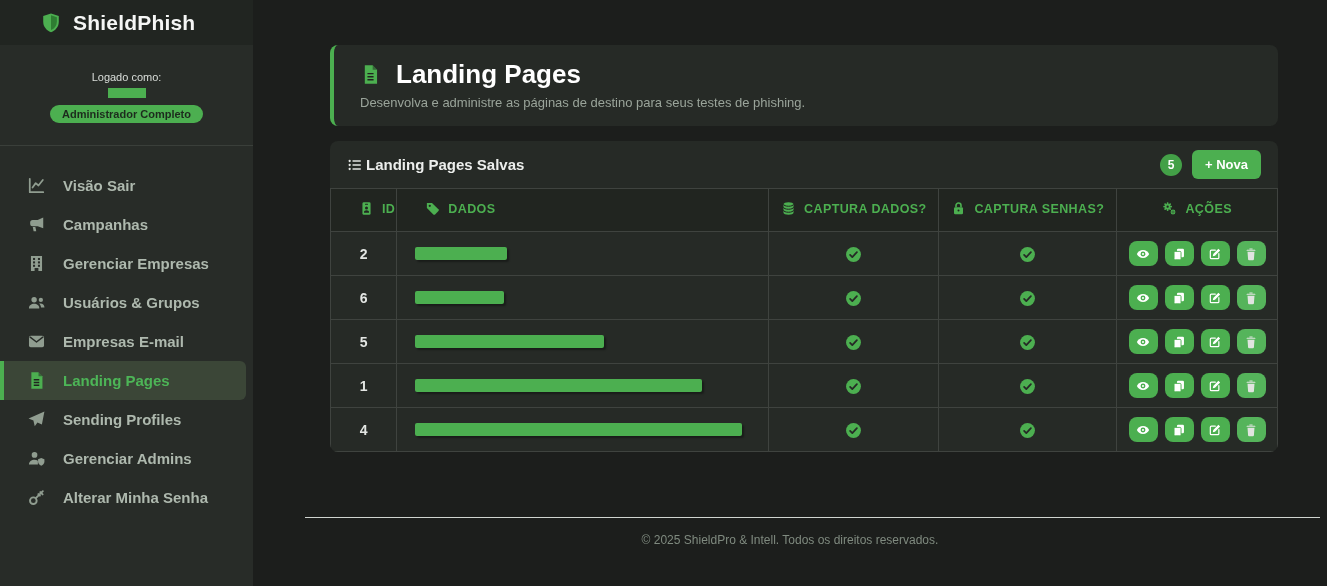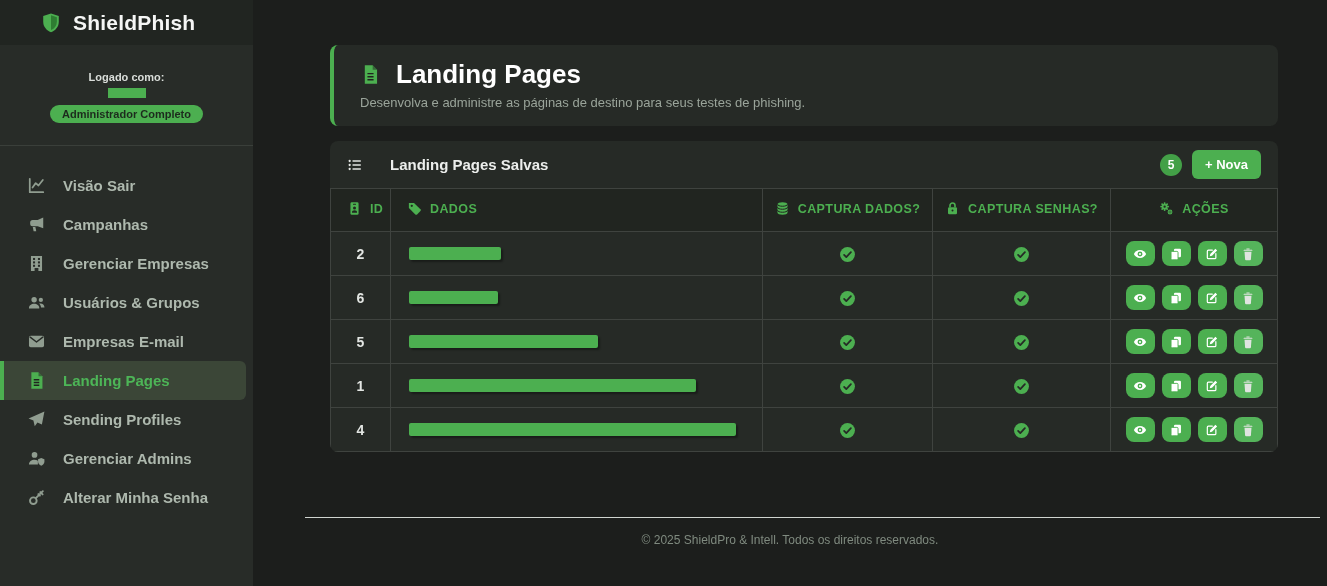--- a/index.html
+++ b/index.html
@@ -15,21 +15,21 @@
   .sidebar { flex:0 0 253px; width:253px; background:#282c28; position:relative; }
   .sidebar-top {
     height:45px; background:#212521; display:flex; align-items:center;
     padding-left:40px; gap:11px;
   }
   .logo-icon { width:22px; height:24px; display:flex; }
   .logo-icon svg { width:100%; height:100%; }
   .app-title { color:#f5f6f5; font-size:21px; font-weight:bold; letter-spacing:.2px; }
 
   .user-block { text-align:center; padding-top:26px; }
-  .logged-label { color:#dadeda; font-size:11px; font-weight:bold; }
+  .logged-label { color:#dadeda; font-size:11px; font-weight:normal; }
   .redacted-user { width:38px; height:10px; background:#4caf50; margin:5px auto 0; }
   .role-badge {
     display:inline-block; margin-top:7px; background:#4caf50; color:#1d2b1d;
     font-size:11px; font-weight:bold; padding:3px 12px; border-radius:9px;
   }
   .sidebar-divider { border-top:1px solid #3a3f3a; margin-top:22px; }
 
   .nav { margin-top:20px; }
   .nav-item {
     display:flex; align-items:center; height:39px; padding-left:27px; gap:17px;
@@ -61,21 +61,21 @@
   .ph-icon { width:21px; height:25px; color:#4caf50; display:flex; }
   .ph-icon svg { width:100%; height:100%; }
   .page-title { margin:0; color:#ffffff; font-size:26px; font-weight:bold; }
   .page-subtitle { margin:5px 0 0; color:#9aa49a; font-size:13px; }
 
   .table-card { margin-top:15px; background:#262a26; border-radius:8px; overflow:hidden; }
   .table-card-header {
     height:47px; display:flex; align-items:center; justify-content:space-between;
     padding:0 17px;
   }
-  .tch-left { display:flex; align-items:center; gap:27px; }
+  .tch-left { display:flex; align-items:center; gap:3px; }
   .tch-icon { width:16px; height:16px; color:#e2e5e2; display:flex; }
   .tch-icon svg { width:100%; height:100%; }
   .tch-title { color:#eceeec; font-size:15px; font-weight:bold; }
   .tch-right { display:flex; align-items:center; gap:10px; }
   .count-badge {
     width:22px; height:22px; border-radius:50%; background:#43a047; color:#fff;
     font-size:12px; font-weight:bold; display:flex; align-items:center; justify-content:center;
   }
   .new-btn {
     background:#4caf50; color:#fff; border:none; border-radius:6px;
@@ -85,21 +85,21 @@
   table { width:100%; border-collapse:collapse; }
   th, td { border:1px solid #3f433f; }
   thead tr { background:#212520; }
   th {
     color:#4caf50; font-size:12.5px; font-weight:bold; letter-spacing:.4px;
     height:43px; text-align:center; white-space:nowrap;
   }
   th .th-inner { display:inline-flex; align-items:center; gap:8px; }
   th .th-icon { width:15px; height:15px; display:inline-flex; }
   th .th-icon svg { width:100%; height:100%; }
-  th.col-0, th.col-1 { text-align:left; padding-left:16px; }
+  th.col-0, th.col-1 { text-align:left; padding-left:28px; }
   th.col-0 { width:60px; }
   th.col-1 { width:372px; }
   th.col-2 { width:170px; }
   th.col-3 { width:178px; }
 
   td { height:44px; }
   td.cell-id { text-align:center; color:#e3e6e3; font-size:14px; font-weight:600; }
   td.cell-name { padding-left:18px; }
   .name-bar { display:block; height:13px; background:#4caf50; border-radius:2px;
               box-shadow:2px 2px 2px rgba(0,0,0,.35); }

